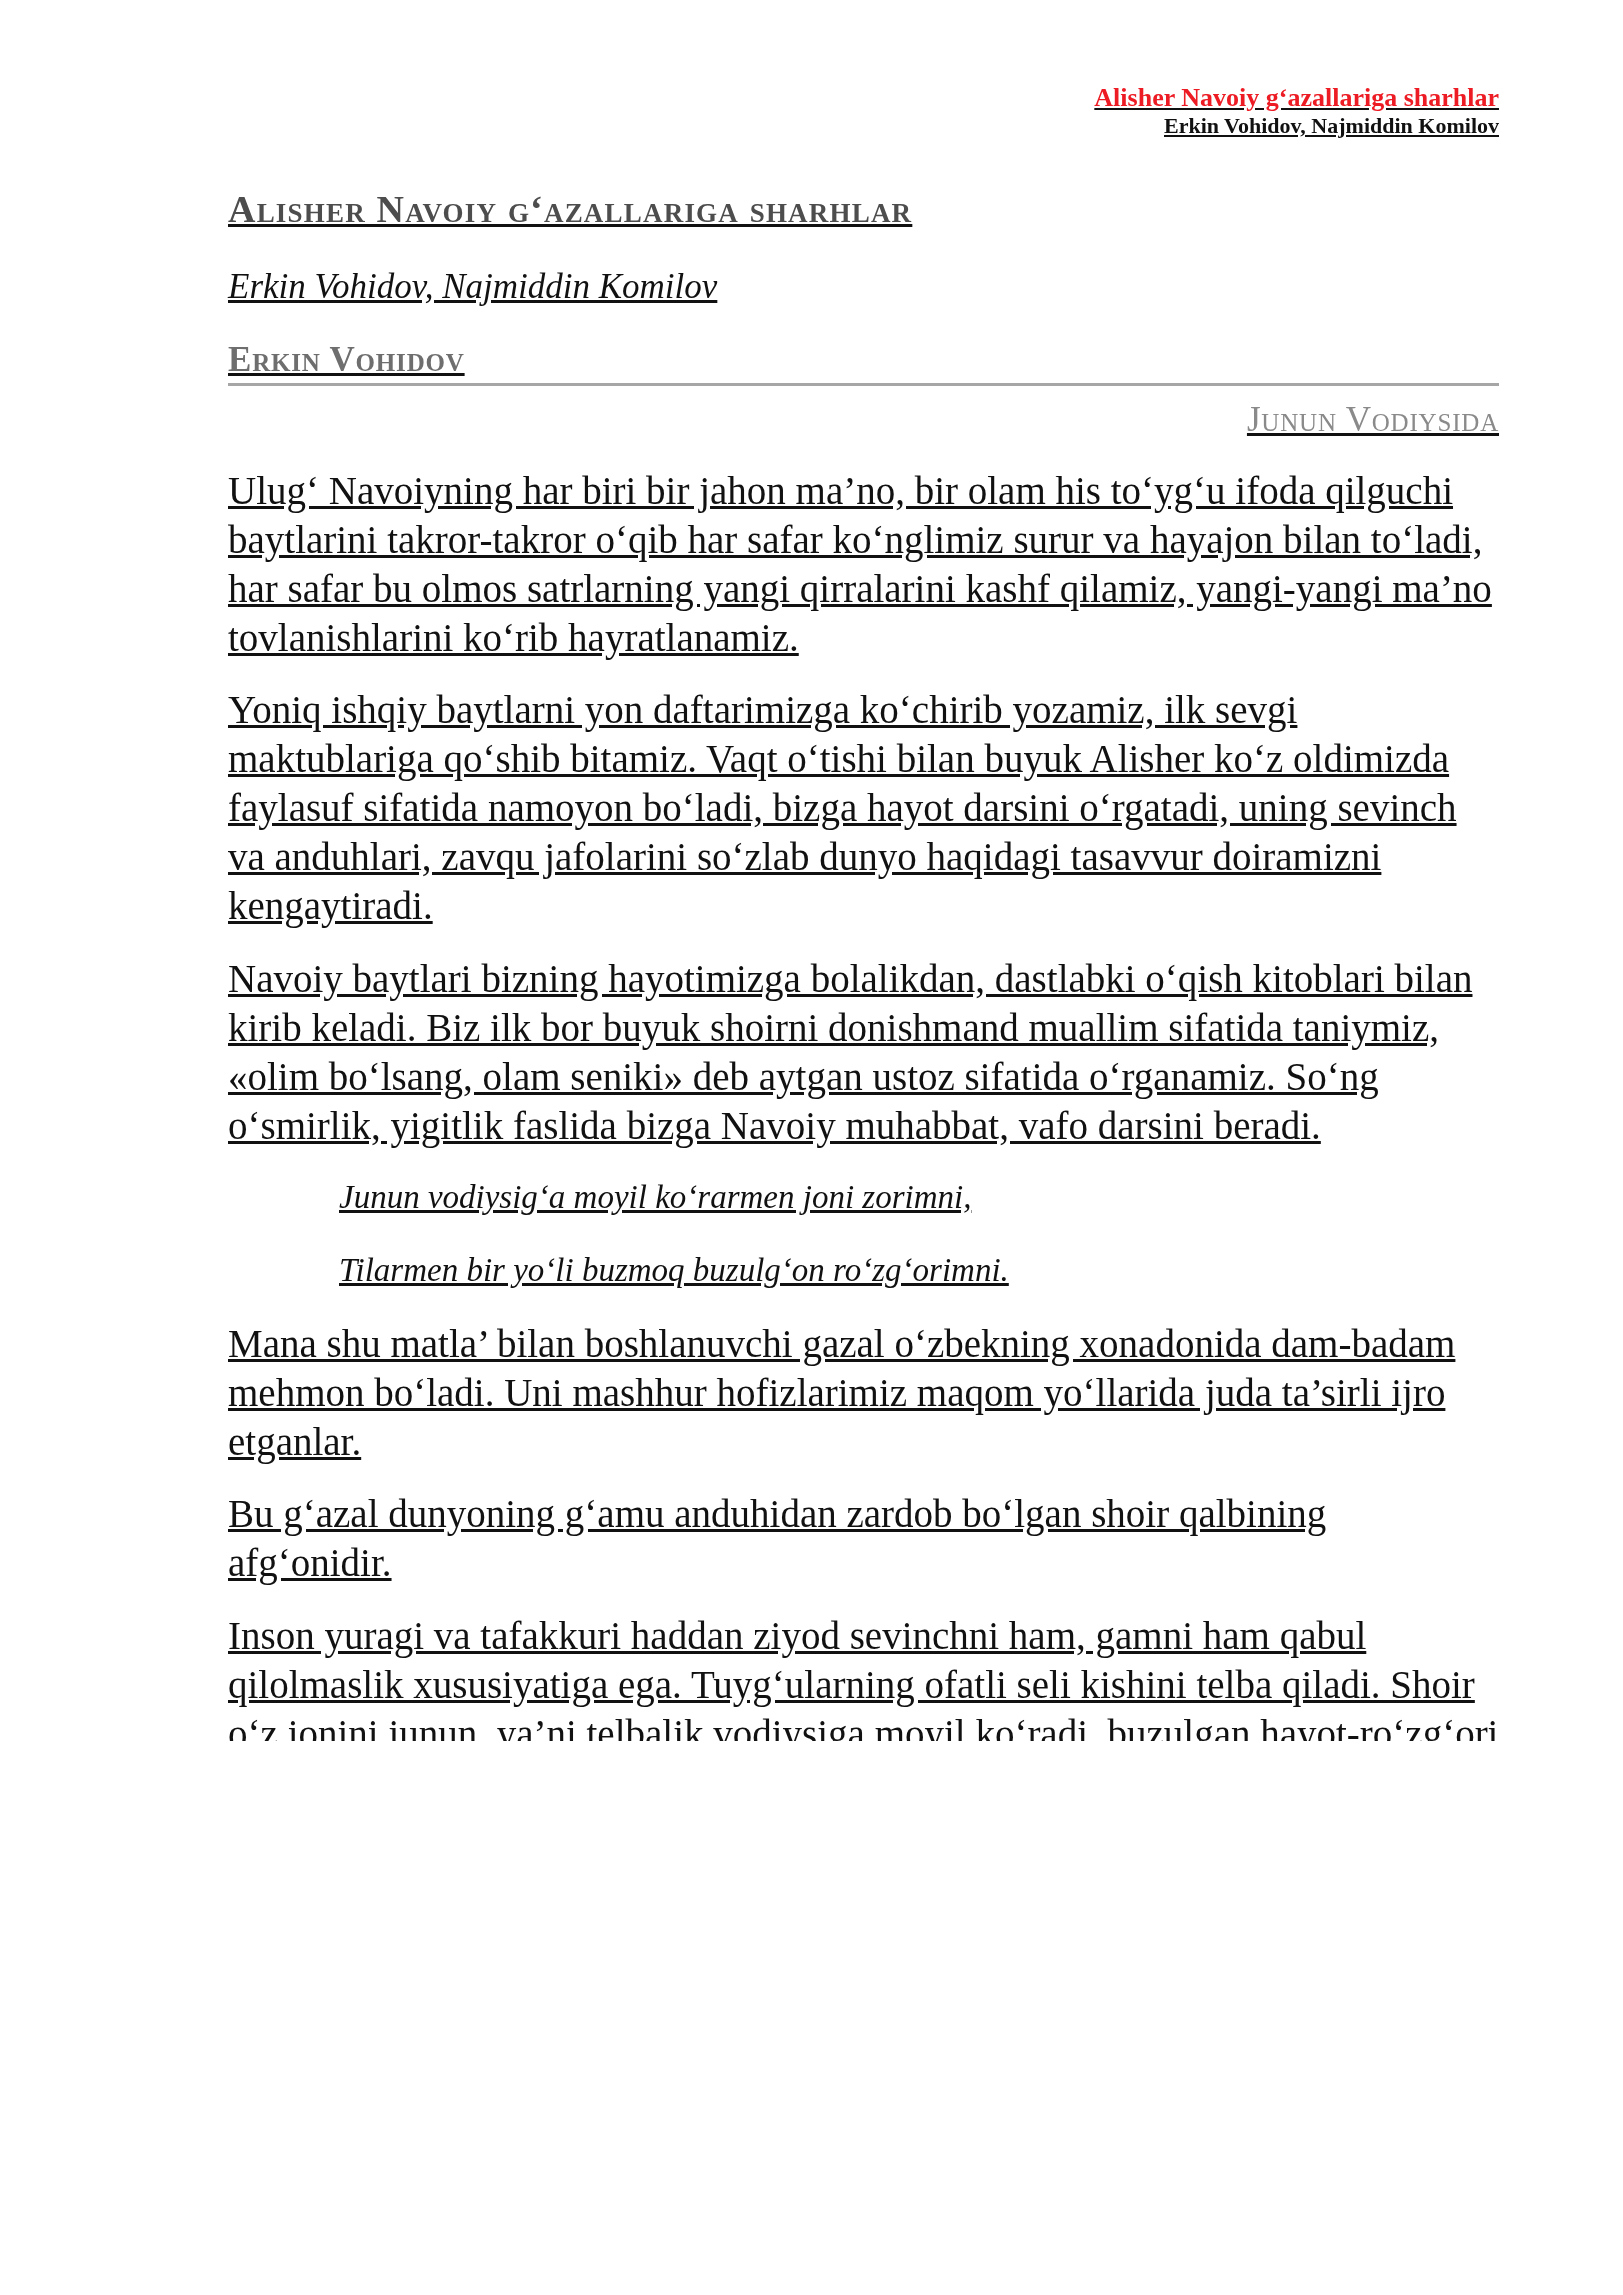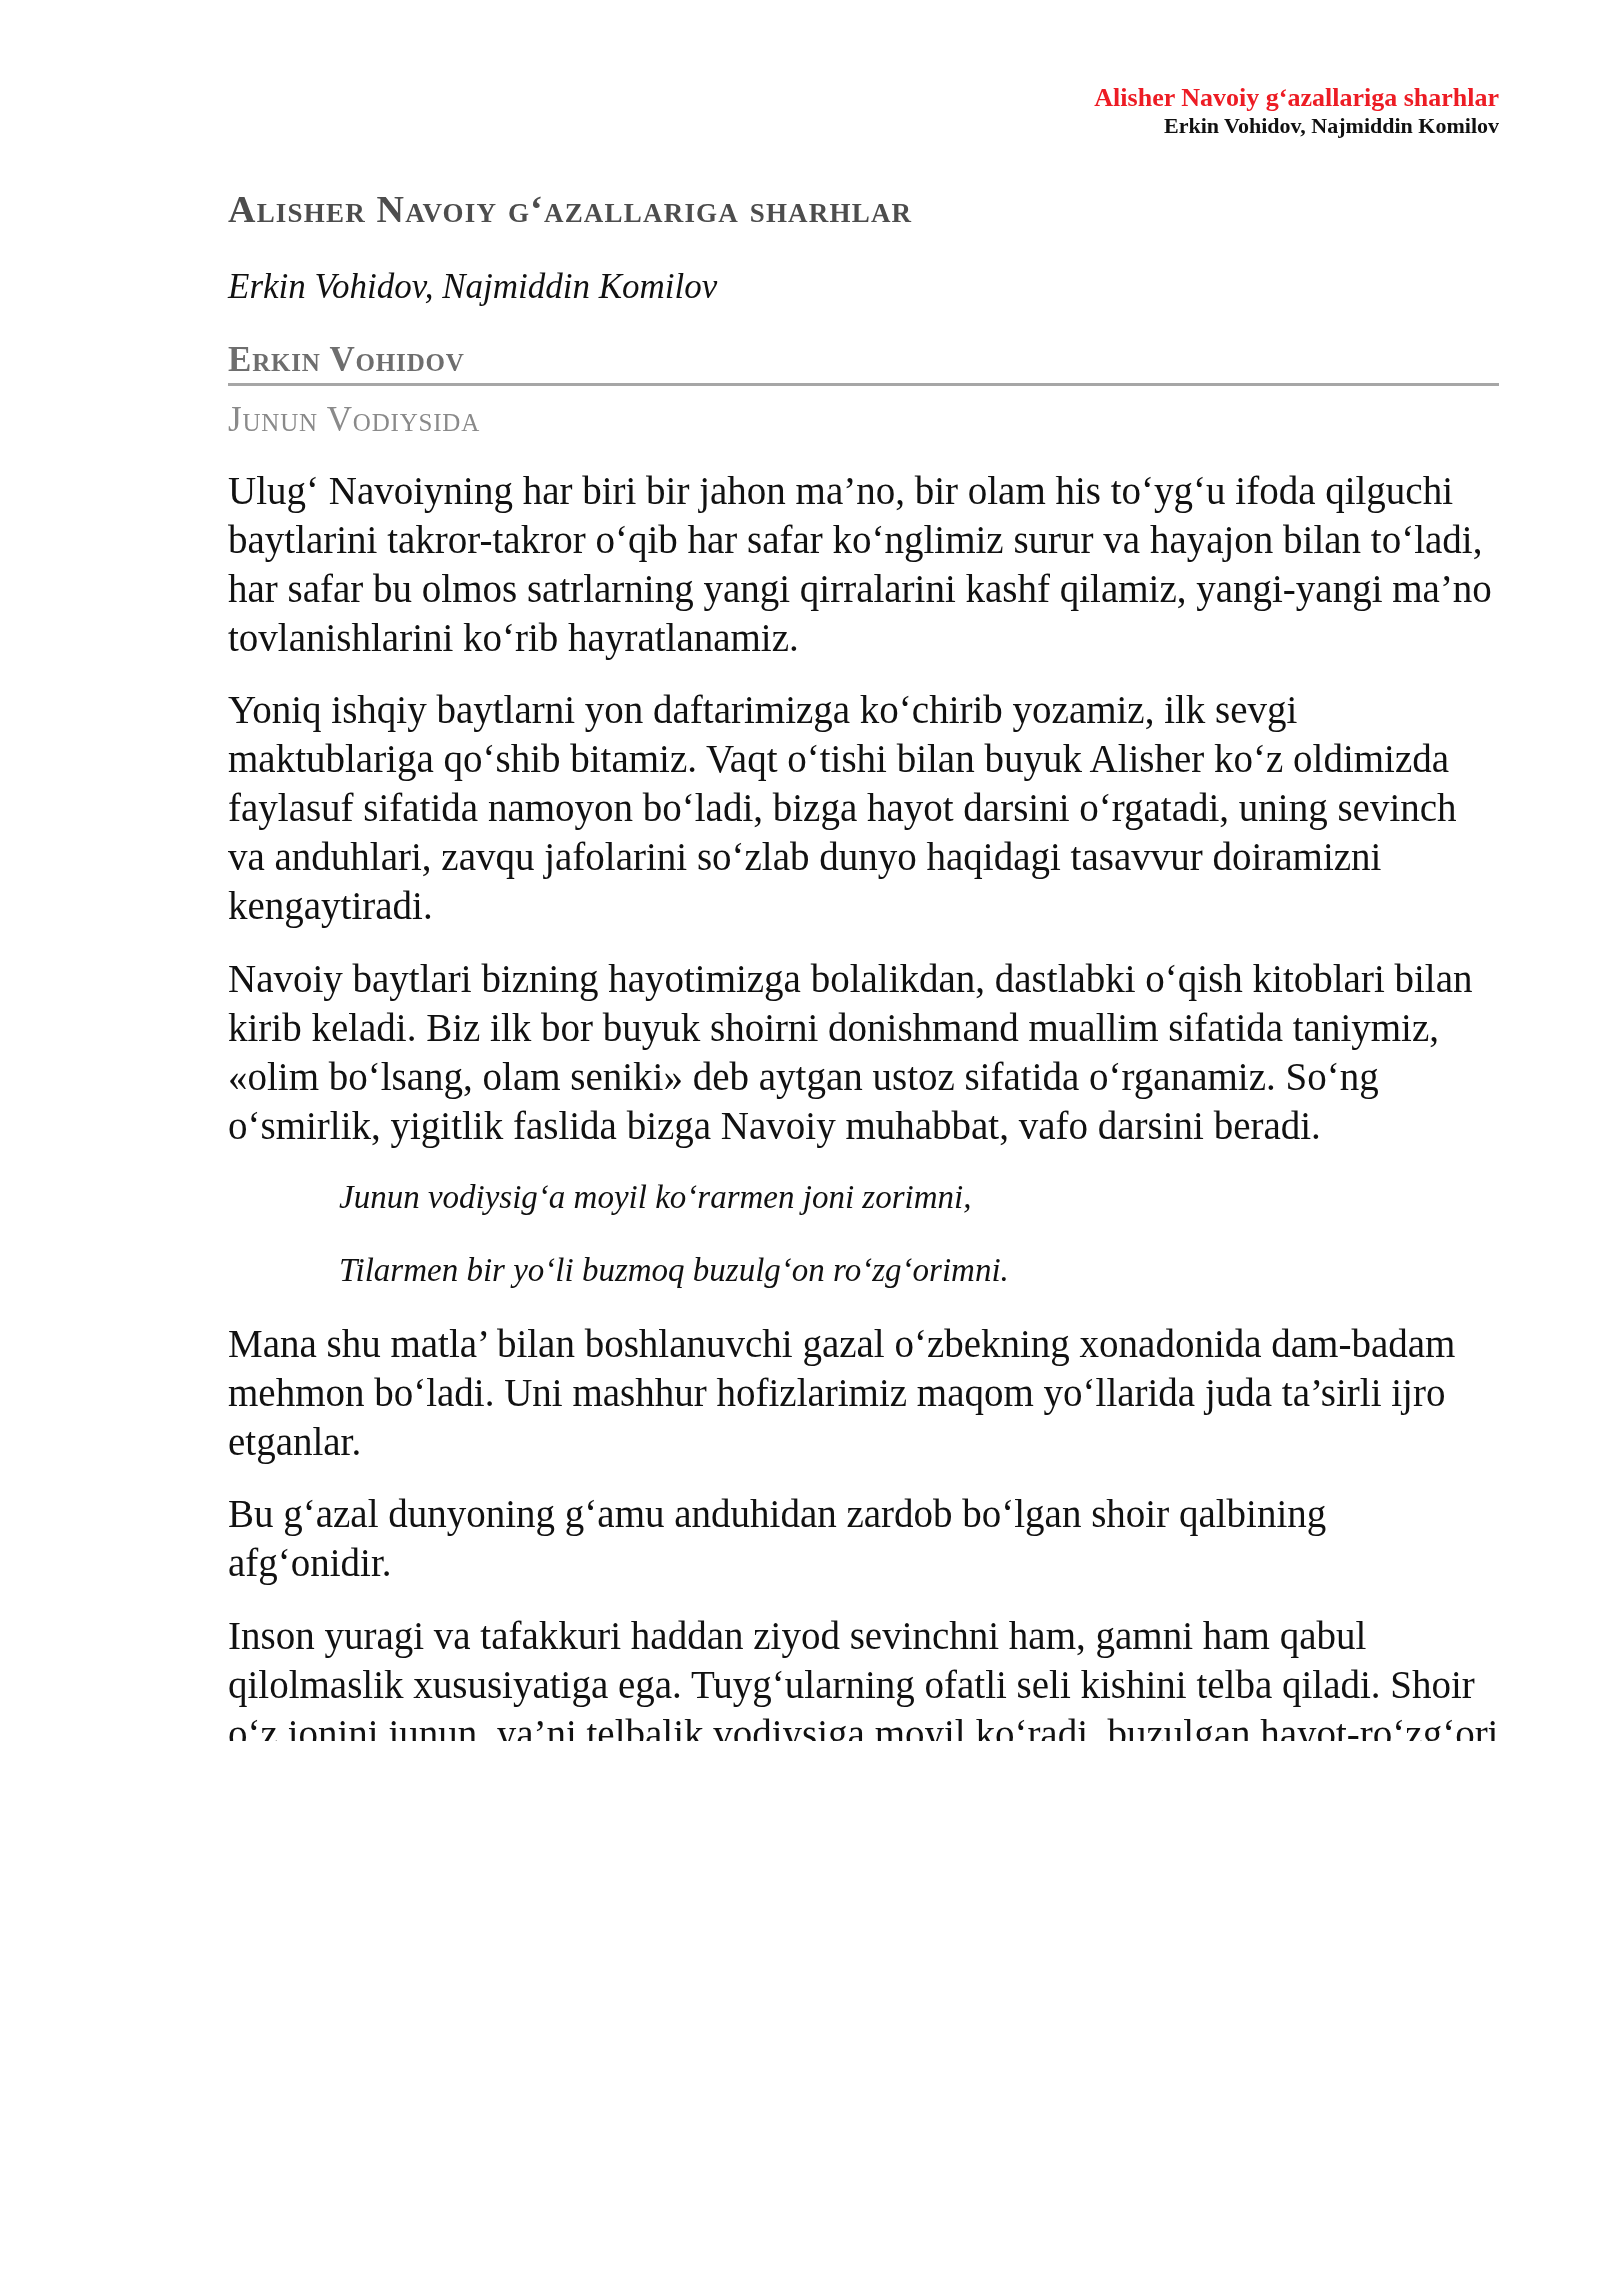--- a/index.html
+++ b/index.html
@@ -10,20 +10,21 @@
   .page {
     position: relative;
     width: 1623px;
     height: 1741px;
     box-sizing: border-box;
     background: #ffffff;
     padding: 83px 124px 0 228px;
     font-family: "Liberation Serif", "DejaVu Serif", serif;
     color: #111111;
     overflow: hidden;
+    text-decoration: underline;
   }
   .doc-header {
     text-align: right;
     margin: 0 0 50px 0;
     line-height: 1.15;
   }
   .hdr-title {
     color: #ed1c24;
     font-weight: bold;
     font-size: 26px;
@@ -60,20 +61,21 @@
     line-height: 1.15;
   }
   .sec-chapter {
     font-size: 35px;
     font-weight: normal;
     font-variant: small-caps;
     letter-spacing: 0.8px;
     color: #8a8a8a;
     margin: 0 0 25px 0;
     line-height: 1.15;
+    text-align: right;
   }
   .para {
     font-size: 39px;
     line-height: 49px;
     margin: 0 0 23.6px 0;
   }
   .verse {
     font-size: 33px;
     line-height: 49px;
     font-style: italic;

